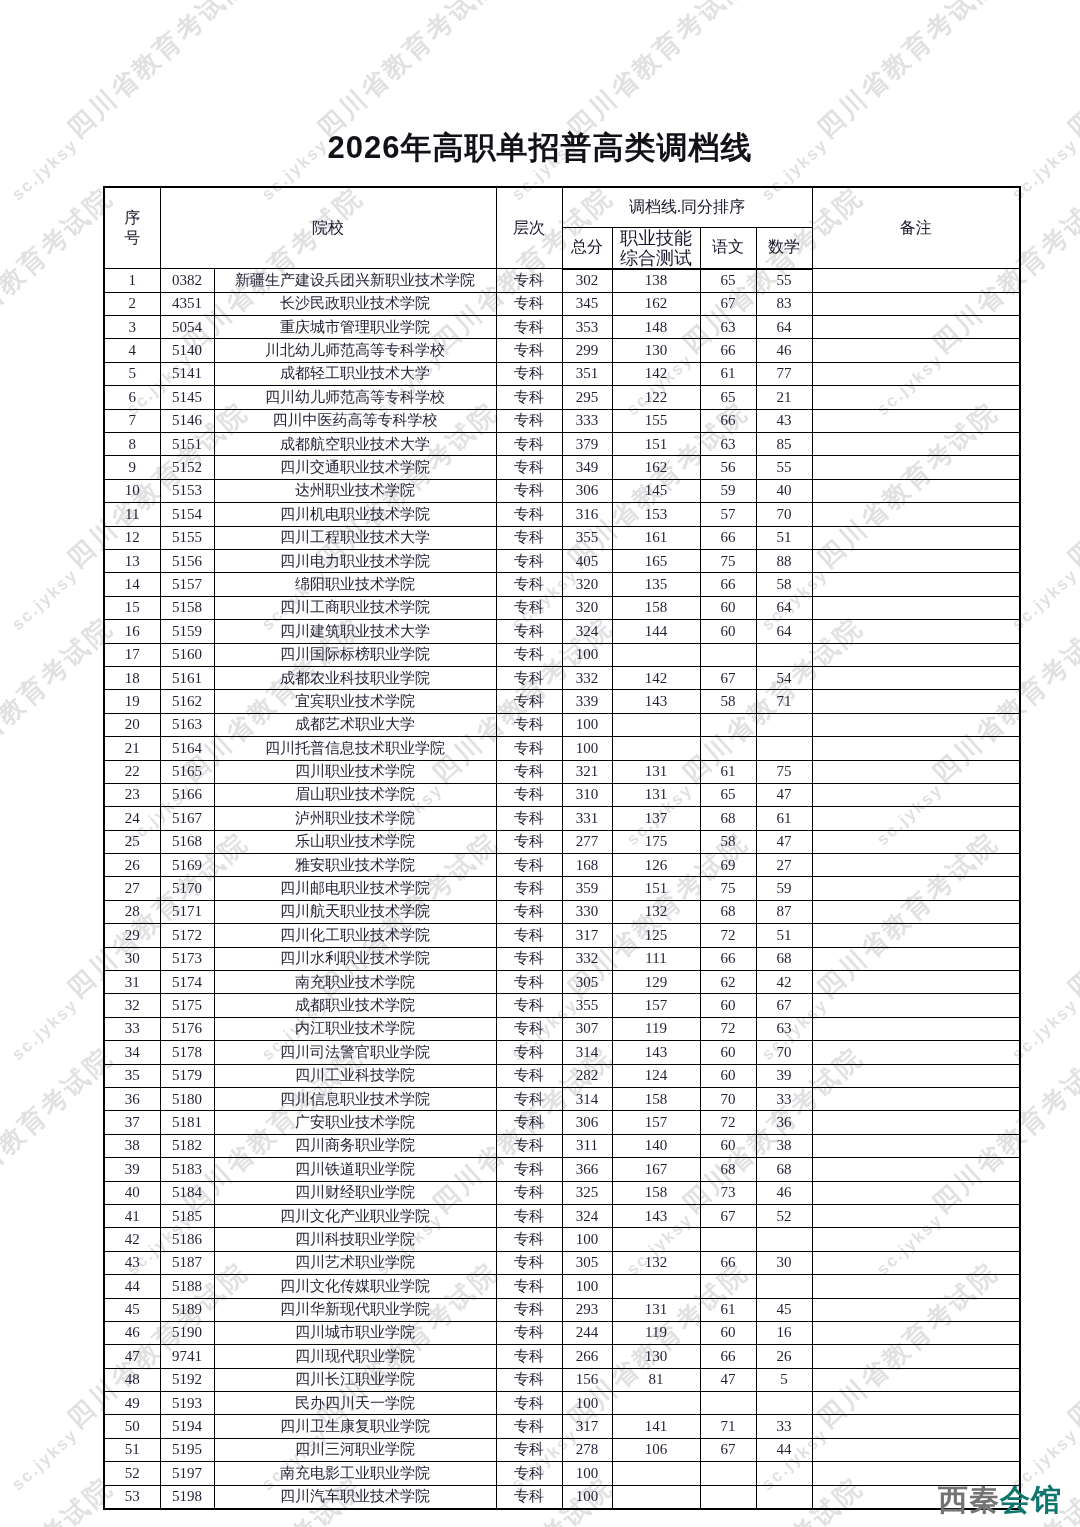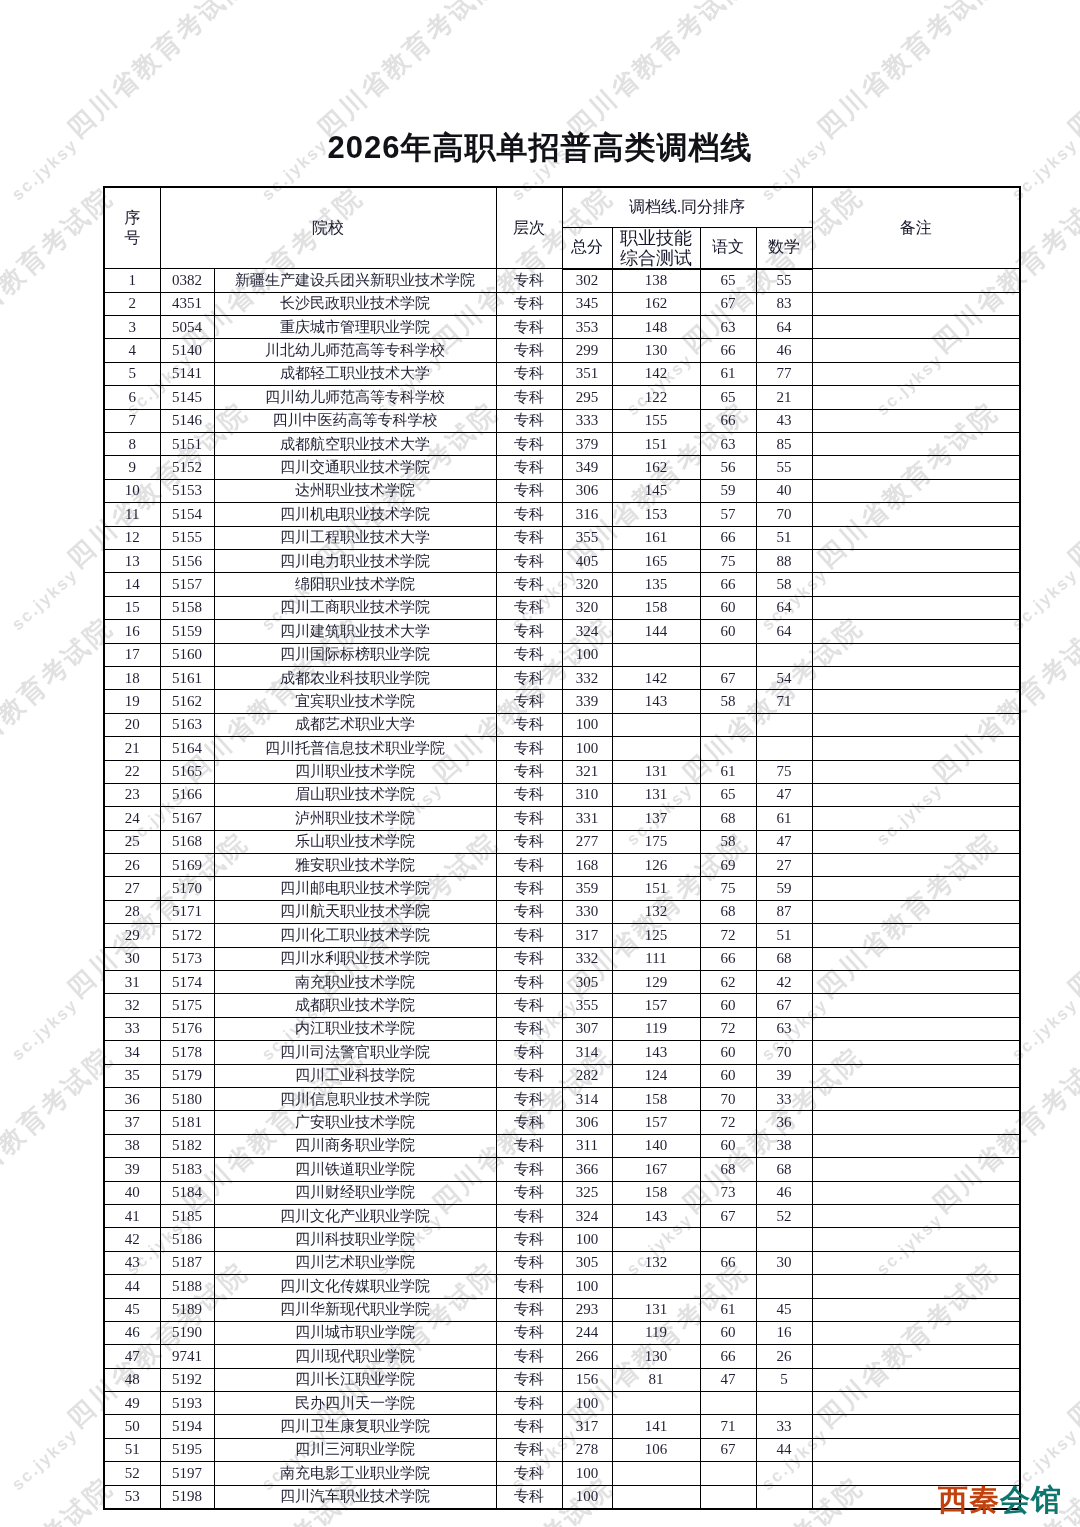--- a/index.html
+++ b/index.html
@@ -132,21 +132,21 @@
     right: 18px;
     bottom: 12px;
     font-family: "Liberation Sans", "DejaVu Sans", sans-serif;
     font-size: 30px;
     font-weight: bold;
     letter-spacing: 1px;
     line-height: 1;
     z-index: 3;
     white-space: nowrap;
   }
-  #site-logo .lg-a { color: #c2410c; }
+  #site-logo .lg-a { color: #737373; }
   #site-logo .lg-b { color: #0f766e; }
 </style>
 </head>
 <body>
 
 <div id="watermark-layer">
     <div class="wm-item wm-cn" style="left: -190px; top: 120px; transform: rotate(-42deg);">四川省教育考试院</div>
     <div class="wm-item wm-cn" style="left: 60px; top: 120px; transform: rotate(-42deg);">四川省教育考试院</div>
     <div class="wm-item wm-en" style="left: 8px; top: 190px; transform: rotate(-42deg);">sc.jyksy</div>
     <div class="wm-item wm-cn" style="left: 310px; top: 120px; transform: rotate(-42deg);">四川省教育考试院</div>

